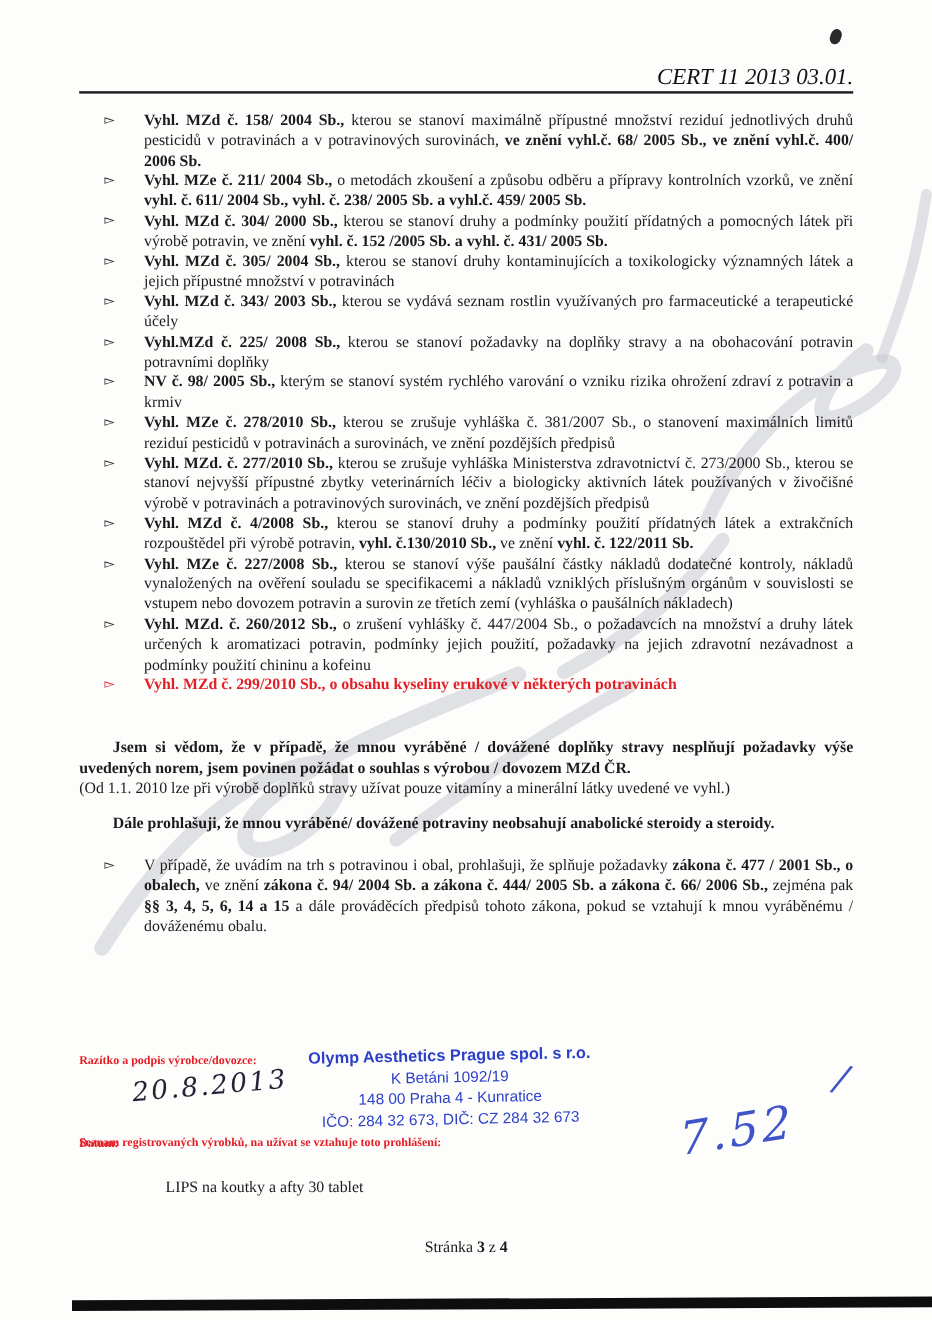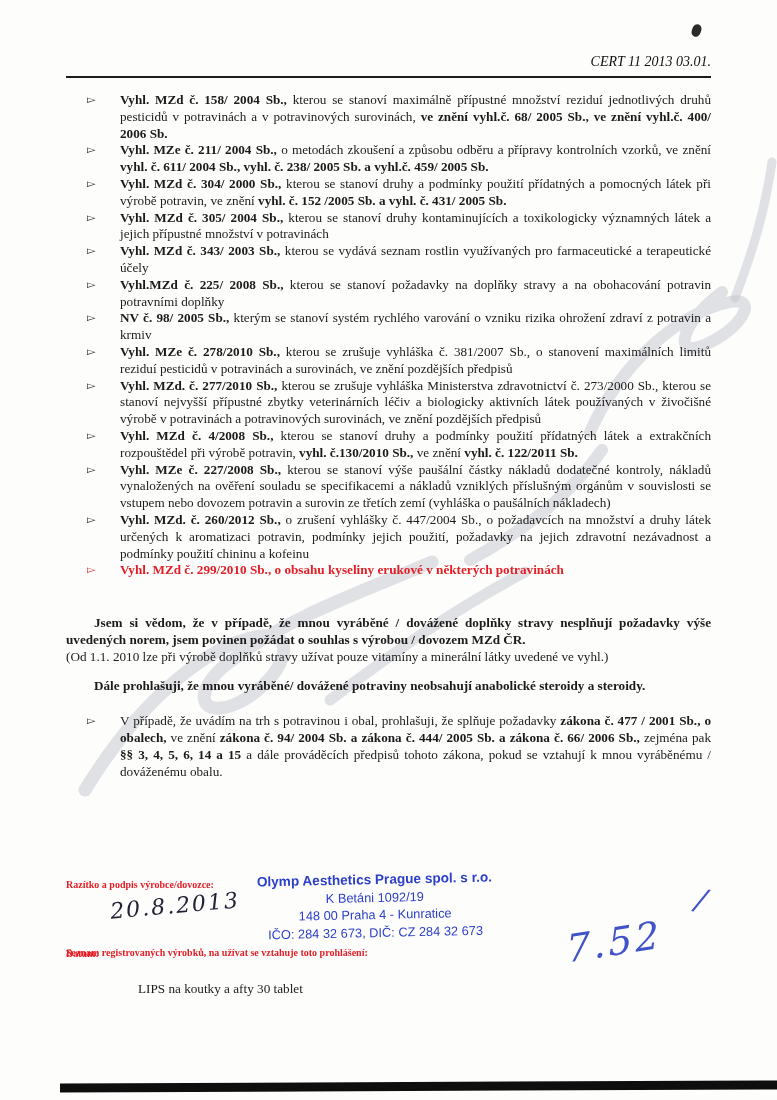--- a/index.html
+++ b/index.html
@@ -3,21 +3,21 @@
 <meta charset="utf-8">
 <style>
   html,body{margin:0;padding:0;background:#9a9a9a;}
   .page{
     position:relative;width:777px;height:1100px;margin:0 auto;
     background:#fdfdfc;overflow:hidden;
     font-family:"Liberation Serif",serif;color:#1b1b1b;
   }
   .b{font-weight:bold;}
   
-  .header-cert{position:absolute;top:54px;right:66px;font-style:italic;font-size:14px;color:#111;z-index:2;}
+  .header-cert{position:absolute;top:54px;right:66px;font-style:italic;font-size:19px;color:#111;z-index:2;}
   .header-rule{position:absolute;top:76px;left:66px;width:645px;height:2px;background:#1c1c1c;z-index:2;}
   
   .content{position:absolute;left:66px;top:92px;width:645px;font-size:13.2px;line-height:16.8px;text-align:justify;z-index:2;}
   .li{display:flex;}
   .marker{flex:0 0 54px;box-sizing:border-box;padding-left:21px;font-family:"DejaVu Sans",sans-serif;font-size:11px;line-height:16.8px;}
   .litext{flex:1;text-align:justify;}
   .para{margin:0;}
   .p1{margin-top:36px;font-weight:bold;text-indent:28px;}
   .note{margin-top:0;}
   .p2{margin-top:12px;font-weight:bold;text-indent:28px;}
@@ -143,15 +143,16 @@
 
   <div class="sig-label date-label">Datum:</div>
   <div class="handwriting date-hw">20.8.2013</div>
 
   <div class="sig-label products-label">Seznam registrovaných výrobků, na užívat se vztahuje toto prohlášení:</div>
   <div class="product-line">LIPS na koutky a afty 30 tablet</div>
 
   <div class="handwriting mark-hw">7.52</div>
   <div class="handwriting slash-hw">/</div>
 
+  <div class="footer"><span>Stránka </span><span class="b">3</span><span> z </span><span class="b">4</span></div>
   <div class="bottom-strip"></div>
 
 </div>
 
 </body></html>

